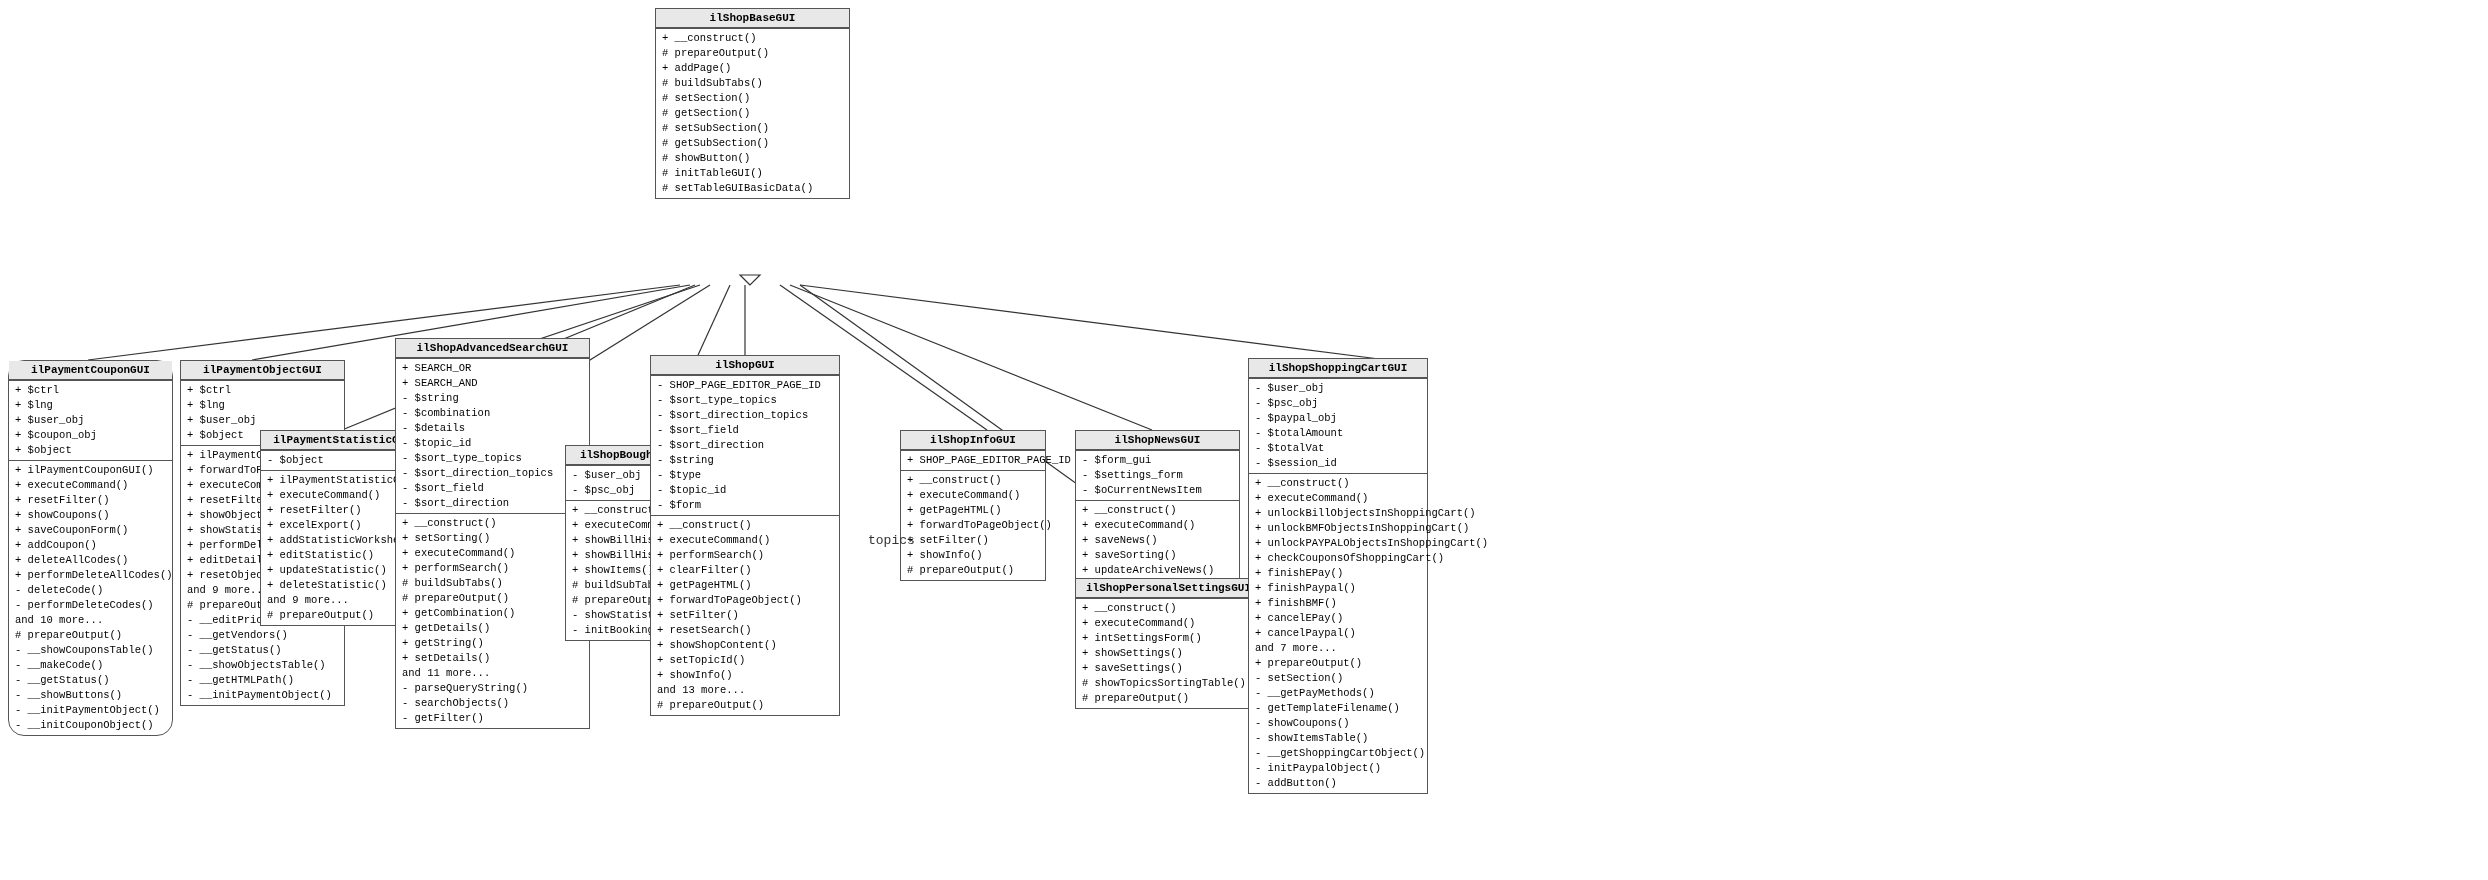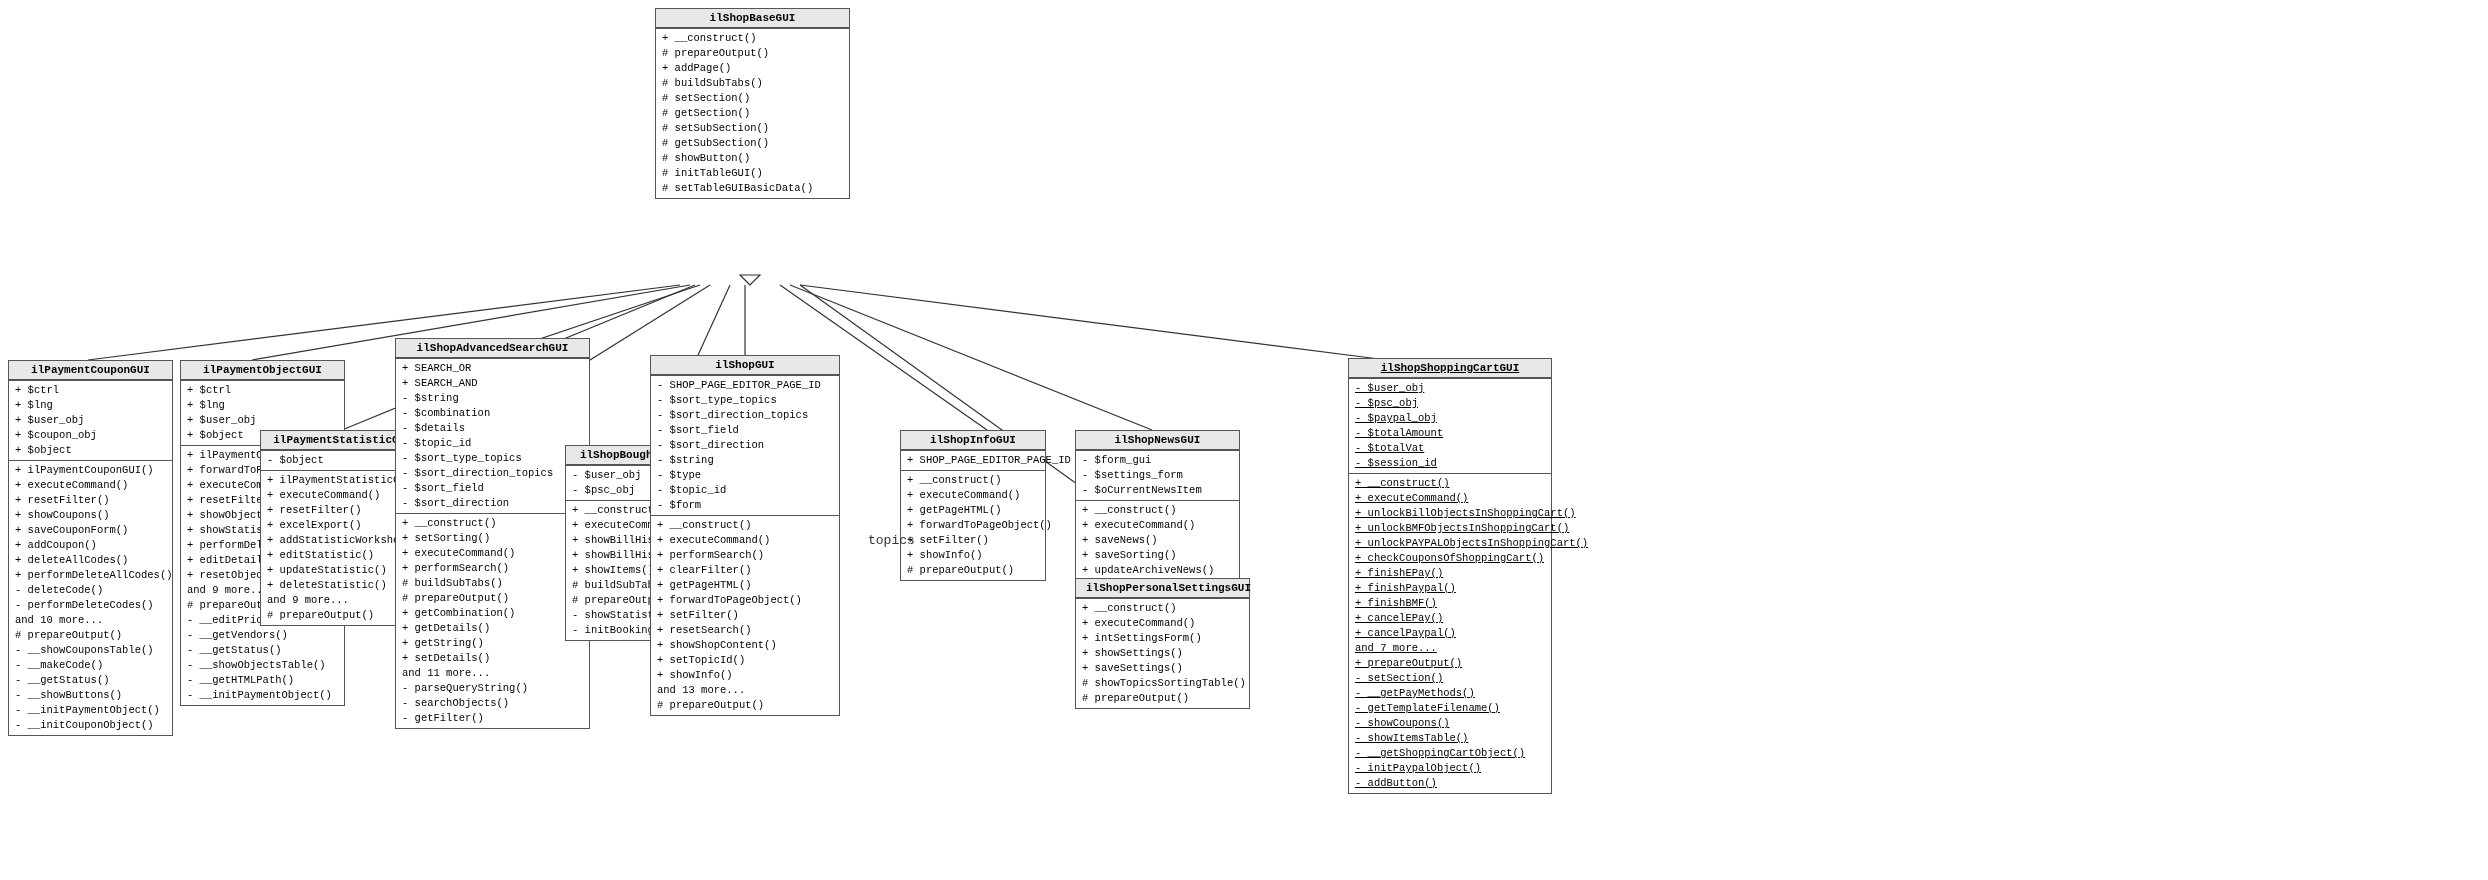--- a/index.html
+++ b/index.html
@@ -105,21 +105,21 @@
     <div class="uml-line"># setSection()</div>
     <div class="uml-line"># getSection()</div>
     <div class="uml-line"># setSubSection()</div>
     <div class="uml-line"># getSubSection()</div>
     <div class="uml-line"># showButton()</div>
     <div class="uml-line"># initTableGUI()</div>
     <div class="uml-line"># setTableGUIBasicData()</div>
   </div>
 </div>
 
-<div class="uml-box" style="left:8px; top:360px; width:165px;">
+<div class="uml-box" style="left:8px; top:360px; width:165px;border-radius:16px;">
   <div class="uml-header">ilPaymentCouponGUI</div>
   <div class="uml-section">
     <div class="uml-line">+ $ctrl</div>
     <div class="uml-line">+ $lng</div>
     <div class="uml-line">+ $user_obj</div>
     <div class="uml-line">+ $coupon_obj</div>
     <div class="uml-line">+ $object</div>
   </div>
   <div class="uml-section">
     <div class="uml-line">+ ilPaymentCouponGUI()</div>
@@ -341,21 +341,21 @@
     <div class="uml-line">+ __construct()</div>
     <div class="uml-line">+ executeCommand()</div>
     <div class="uml-line">+ intSettingsForm()</div>
     <div class="uml-line">+ showSettings()</div>
     <div class="uml-line">+ saveSettings()</div>
     <div class="uml-line"># showTopicsSortingTable()</div>
     <div class="uml-line"># prepareOutput()</div>
   </div>
 </div>
 
-<div class="uml-box" style="left:1348px; top:358px; width:204px;text-decoration:underline;">
+<div class="uml-box" style="left:1248px; top:358px; width:180px;">
   <div class="uml-header">ilShopShoppingCartGUI</div>
   <div class="uml-section">
     <div class="uml-line">- $user_obj</div>
     <div class="uml-line">- $psc_obj</div>
     <div class="uml-line">- $paypal_obj</div>
     <div class="uml-line">- $totalAmount</div>
     <div class="uml-line">- $totalVat</div>
     <div class="uml-line">- $session_id</div>
   </div>
   <div class="uml-section">

